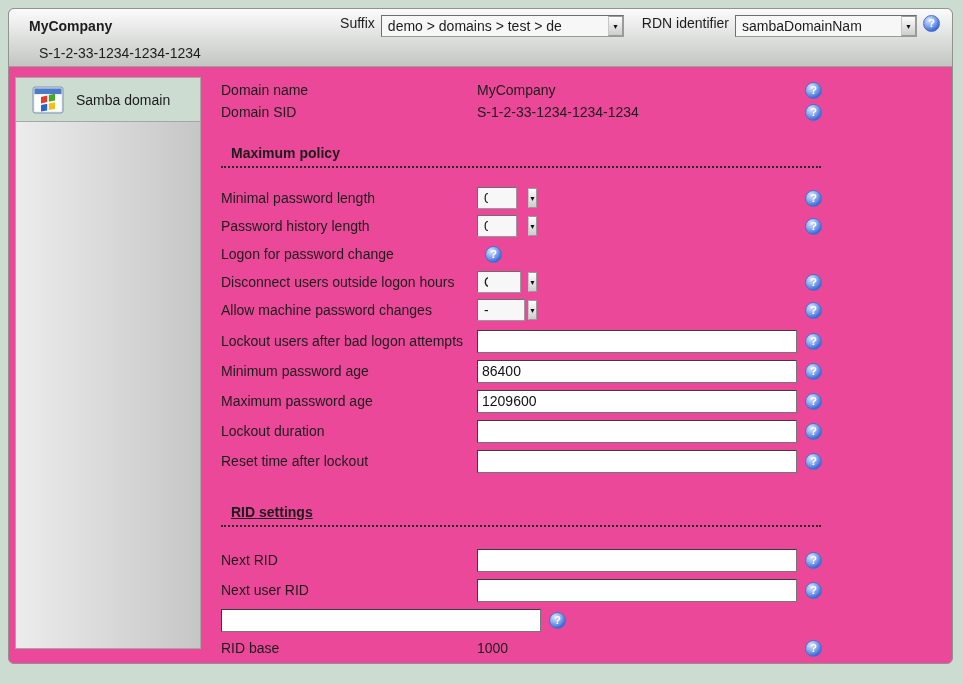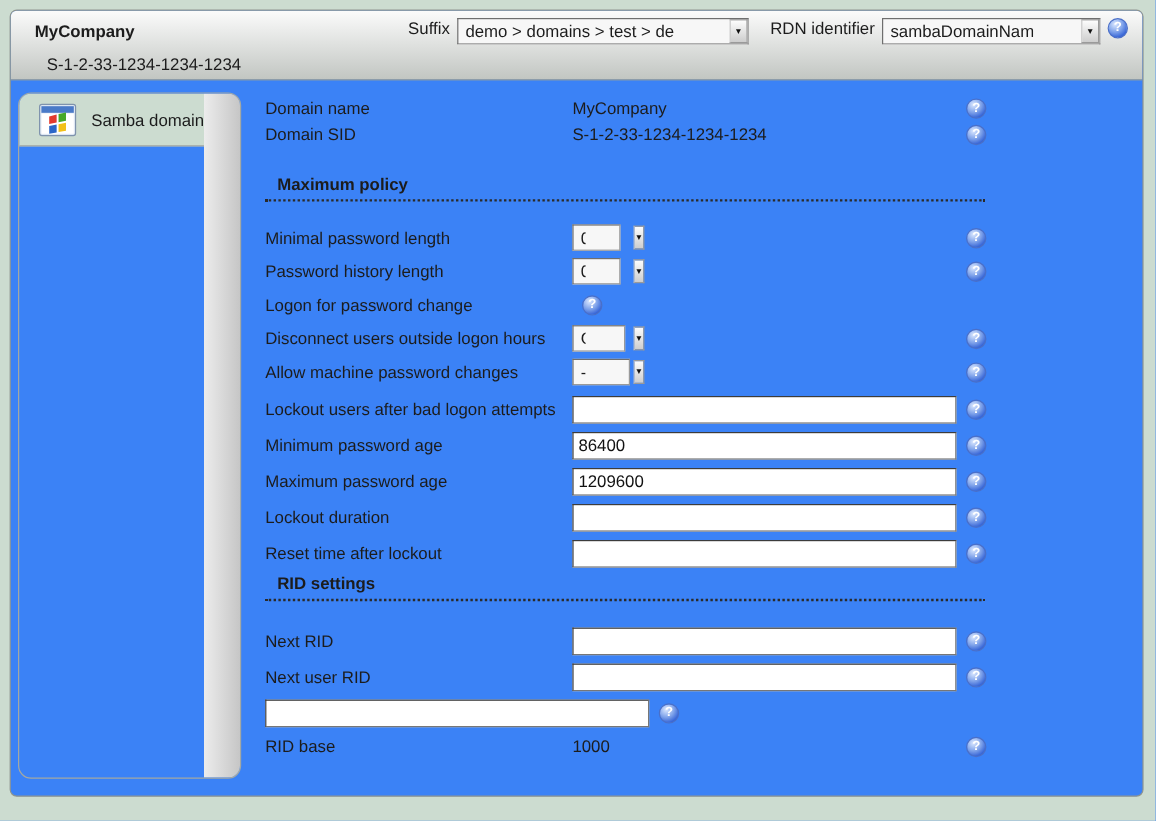--- a/index.html
+++ b/index.html
@@ -11,21 +11,21 @@
     color: #1c1c1c;
     position: relative;
   }
 
   .window {
     position: absolute;
     left: 8px; top: 8px;
     width: 945px; height: 656px;
     border: 1px solid #8f948f;
     border-radius: 6px;
-    background: #3b82f6;
+    background: #ec4899;
     overflow: hidden;
   }
 
   
   .header {
     background: linear-gradient(#fbfbfb, #c2c6c2);
     border-bottom: 1px solid #9aa09a;
     height: 58px;
     padding: 0 12px 0 20px;
   }
@@ -91,24 +91,24 @@
   }
 
   
   .body-area { display: flex; height: 597px; }
 
   .sidebar {
     margin: 10px 0 0 6px;
     width: 186px;
     height: 572px;
     border: 1px solid #a3a8a3;
-    border-radius: 11px;
+    border-radius: 0;
     overflow: hidden;
     display: flex;
-    flex-direction: row;
+    flex-direction: column;
   }
   .sidebar-tab {
     height: 44px;
     background: #ccdcd0;
     border-bottom: 1px solid #a3a8a3;
     display: flex;
     align-items: center;
     gap: 12px;
     padding-left: 16px;
     cursor: pointer;
@@ -127,21 +127,21 @@
   .row .control { width: 320px; flex: none; display: flex; align-items: center; }
   .row .help { margin-left: 8px; }
 
   .section-heading {
     width: 600px;
     font-weight: bold;
     padding: 2px 0 5px 10px;
     border-bottom: 2px dotted #2a2a2a;
   }
   .heading-1 { margin-top: 20px; margin-bottom: 16px; }
-  .heading-2 { margin-bottom: 18px; }
+  .heading-2 { margin-top: 26px; margin-bottom: 18px; text-decoration: underline; }
   .gap-after-sel { margin-top: 2px; }
 
   .text-input {
     width: 320px;
     height: 23px;
     border: 1px solid #3c3c3c;
     border-bottom-color: #777;
     border-right-color: #777;
     background: #ffffff;
     font-family: "Liberation Sans", sans-serif;

